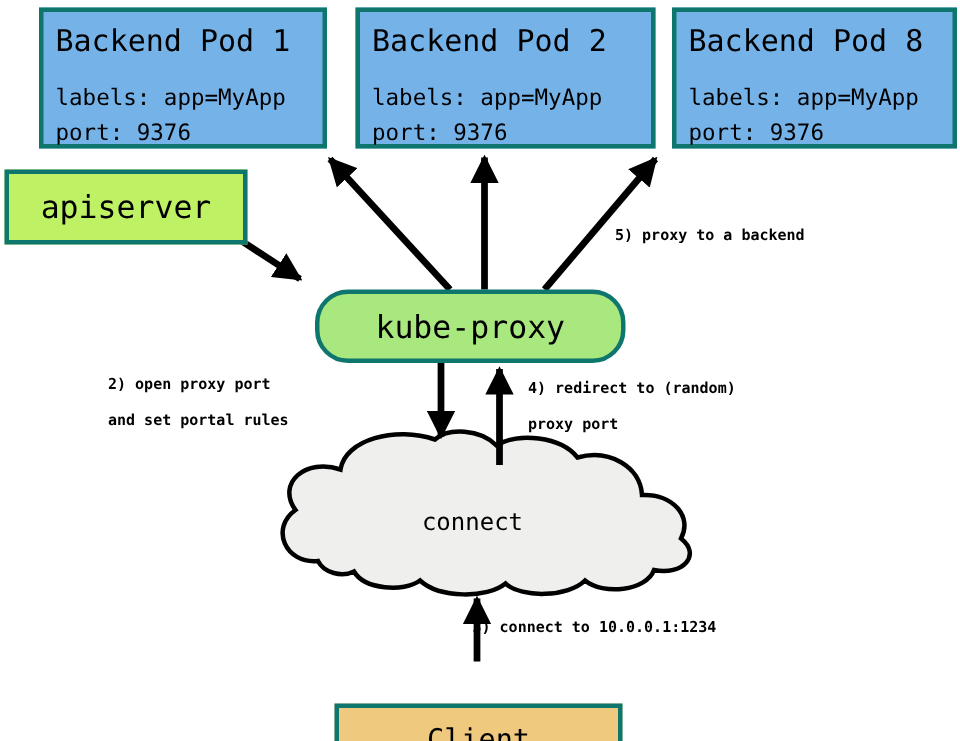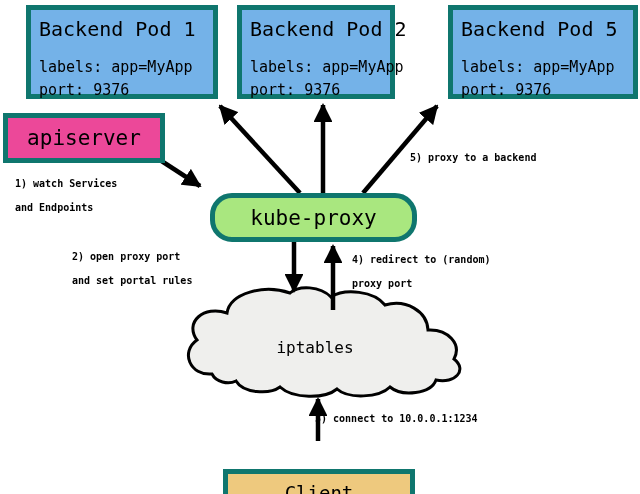--- a/index.html
+++ b/index.html
@@ -7,21 +7,21 @@
     position:relative;
     width:640px;height:494px;
     background:#ffffff;
     font-family:"DejaVu Sans Mono","Liberation Mono",monospace;
     color:#000;
     overflow:hidden;
   }
   .stage svg.overlay{position:absolute;left:0;top:0;width:640px;height:494px;}
   .box{
     position:absolute;
-    border:5px solid #0f766e;
+    border:3px solid #0f766e;
     box-sizing:border-box;
   }
   .pod{width:192px;height:94px;padding:6px 8px;}
   .pod-title{font-size:20px;line-height:26px;white-space:nowrap;}
   .pod-line{font-size:15px;line-height:23px;white-space:nowrap;}
   .pod-line.first{margin-top:14px;}
   .center-label{
     display:flex;align-items:center;justify-content:center;
     white-space:nowrap;
   }
@@ -82,50 +82,46 @@
     <line class="arrow-line" x1="333" y1="310" x2="333" y2="246" marker-end="url(#ah)"></line>
     <line class="arrow-line" x1="318" y1="441" x2="318" y2="399" marker-end="url(#ah)"></line>
   </svg>
 
   <div class="box pod" style="left: 26px; top: 5px; background-color: rgb(116, 178, 232);">
     <div class="pod-title">Backend Pod 1</div>
     <div class="pod-line first">labels: app=MyApp</div>
     <div class="pod-line">port: 9376</div>
   </div>
 
-  <div class="box pod" style="left: 237px; top: 5px; width: 158px; background-color: rgb(116, 178, 232);">
+  <div class="box pod" style="left: 237px; top: 5px; width: 200px; background-color: rgb(116, 178, 232);">
     <div class="pod-title">Backend Pod 2</div>
     <div class="pod-line first">labels: app=MyApp</div>
     <div class="pod-line">port: 9376</div>
   </div>
 
   <div class="box pod" style="left: 448px; top: 5px; width: 190px; background-color: rgb(116, 178, 232);">
-    <div class="pod-title">Backend Pod 5</div>
+    <div class="pod-title">Backend Pod 8</div>
     <div class="pod-line first">labels: app=MyApp</div>
     <div class="pod-line">port: 9376</div>
   </div>
 
-  <div class="box center-label apiserver" style="background-color: #ec4899;">
+  <div class="box center-label apiserver" style="background-color: #bef264;">
     <span>apiserver</span>
   </div>
 
   <div class="box center-label kubeproxy" style="background-color: rgb(169, 231, 127); border-radius: 22px;">
     <span>kube-proxy</span>
   </div>
 
   <div class="box center-label client" style="background-color: rgb(238, 201, 126);">
     <span>Client</span>
   </div>
 
-  <div class="iptables-label">iptables</div>
+  <div class="iptables-label">connect</div>
 
-  <div class="note note1">
-    <div>1) watch Services</div>
-    <div>and Endpoints</div>
-  </div>
 
   <div class="note note2">
     <div>2) open proxy port</div>
     <div>and set portal rules</div>
   </div>
 
   <div class="note note3">3) connect to 10.0.0.1:1234</div>
 
   <div class="note note4">
     <div>4) redirect to (random)</div>

